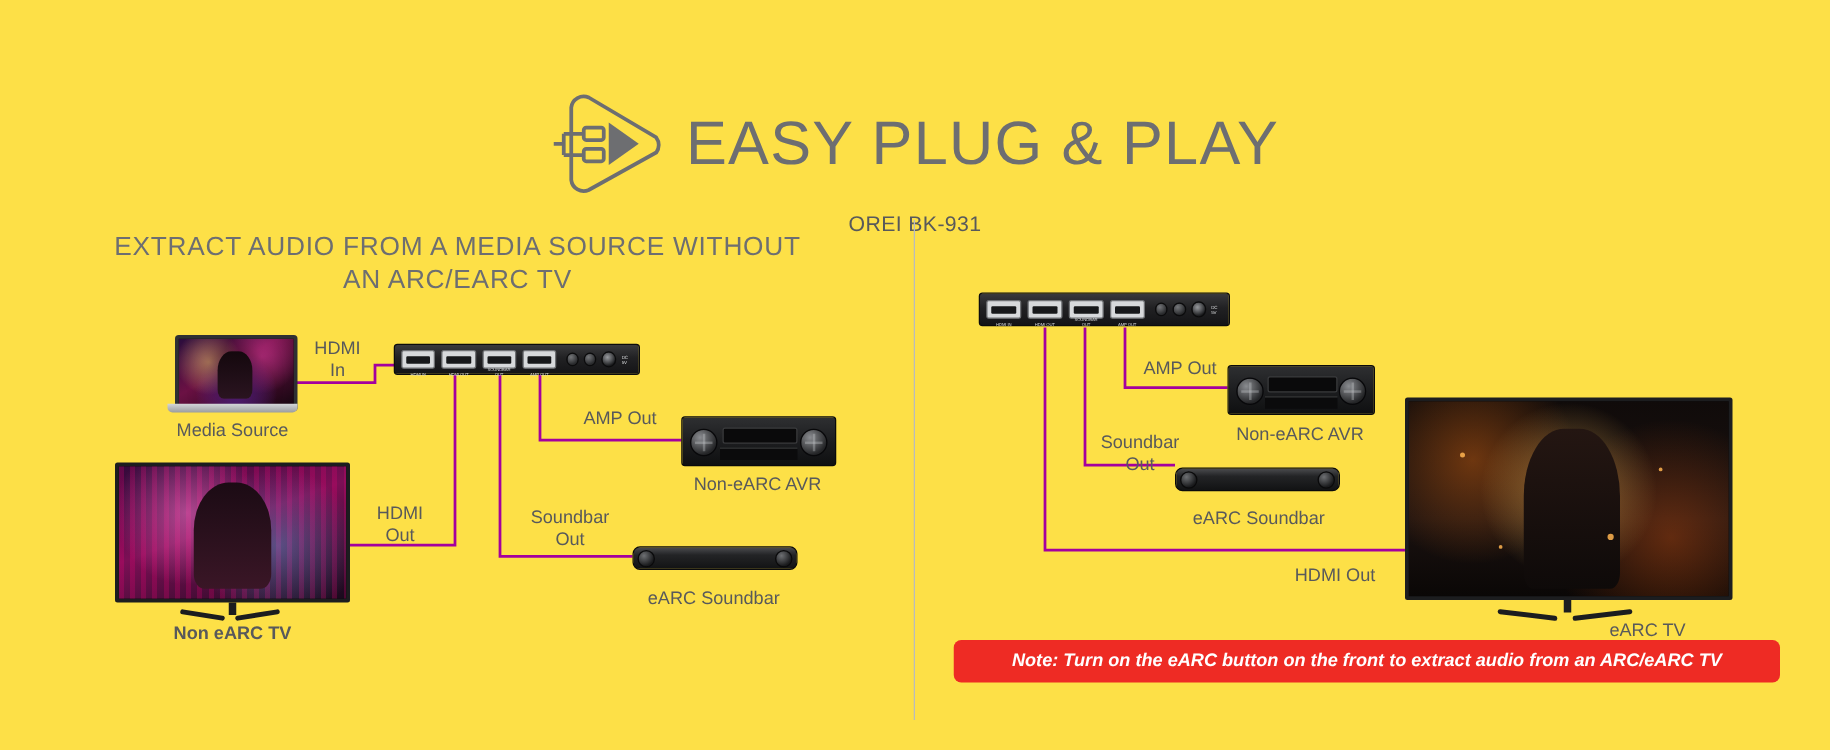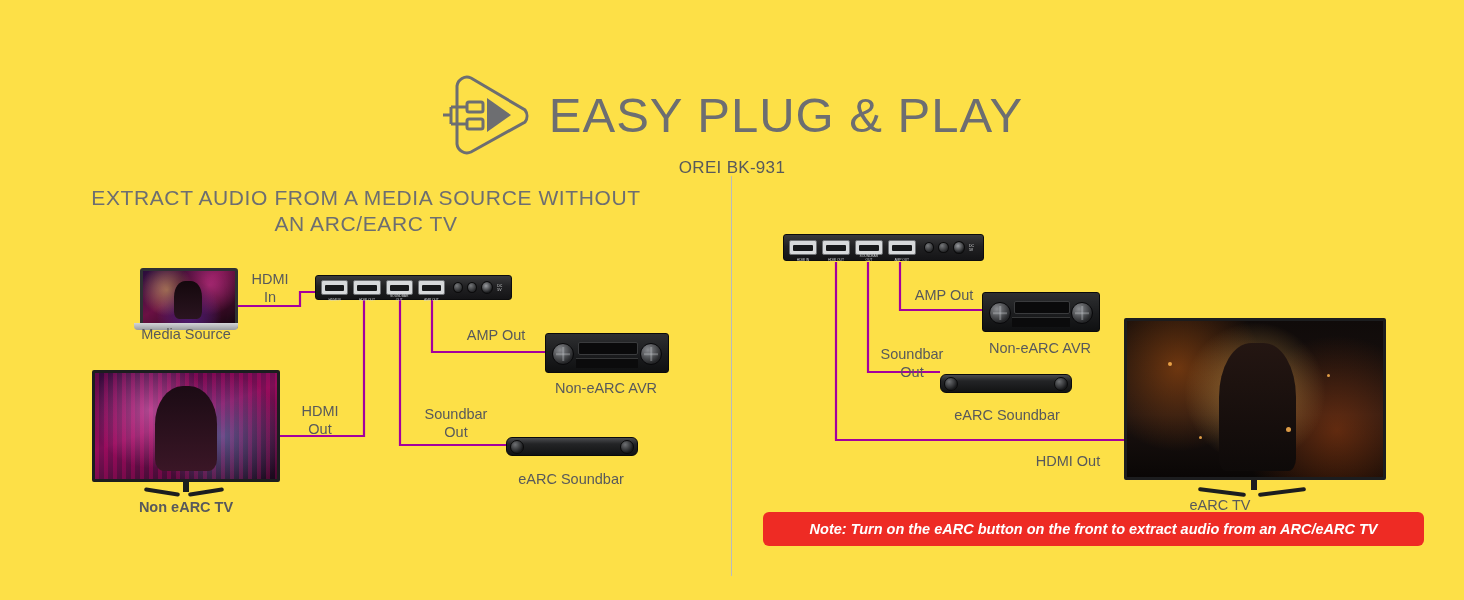--- a/index.html
+++ b/index.html
@@ -41,20 +41,21 @@
   }
   .title-text {
     font-size: 49px;
     letter-spacing: 1px;
     color: #6d6e71;
     font-weight: 400;
     line-height: 1;
     white-space: nowrap;
   }
   .subtitle-text {
+    margin-top: 12px;
     font-size: 17px;
     color: #58595b;
     letter-spacing: 0.3px;
   }
 
   
   .panel-heading {
     position: absolute;
     text-align: center;
     font-size: 21px;
@@ -361,21 +362,21 @@
       <path d="M900 262 L900 310 L982 310"></path>
     </g>
   </svg>
 
   <div class="laptop" style="left:134px; top:268px; width:104px; height:62px;">
     <div class="laptop-screen">
         <div class="art-a"></div>
       </div>
     <div class="laptop-base"></div>
   </div>
-  <div class="label" style="left:106px; top:325px; width:160px;">Media Source</div>
+  <div class="label" style="left:106px; top:336px; width:160px;">Media Source</div>
 
   <div class="extender" style="left:315px; top:275px; width:197px; height:25px;">
     <div class="hdmi-port">
       <div class="port-caption">HDMI IN</div>
     </div>
     <div class="hdmi-port">
       <div class="port-caption">HDMI OUT</div>
     </div>
     <div class="hdmi-port">
       <div class="port-caption">SOUNDBAR OUT</div>
@@ -467,21 +468,21 @@
       <div class="art-c"></div>
       <div class="spark" style="left:16%; top:26%; width:4px; height:4px;"></div>
       <div class="spark" style="left:78%; top:34%; width:3px; height:3px;"></div>
       <div class="spark" style="left:62%; top:68%; width:5px; height:5px;"></div>
       <div class="spark" style="left:28%; top:74%; width:3px; height:3px;"></div>
     </div>
     <div class="tv-neck" style="left:127px; top:160px; height:12px;"></div>
     <div class="tv-leg" style="left:74px; top:172px; width:48px; transform:rotate(7deg);"></div>
     <div class="tv-leg" style="left:134px; top:172px; width:48px; transform:rotate(-7deg);"></div>
   </div>
-  <div class="label" style="left:1140px; top:496px; width:160px;">eARC TV</div>
+  <div class="label" style="left:1238px; top:496px; width:160px;">eARC TV</div>
 
   <div class="label" style="left:896px; top:286px; width:96px;">AMP Out</div>
   <div class="label" style="left:862px; top:345px; width:100px;">Soundbar
 Out</div>
   <div class="label" style="left:1018px; top:452px; width:100px;">HDMI Out</div>
 
   <div class="note" id="note-right">Note: Turn on the eARC button on the front to extract audio from an ARC/eARC TV</div>
 
 </div>
 

